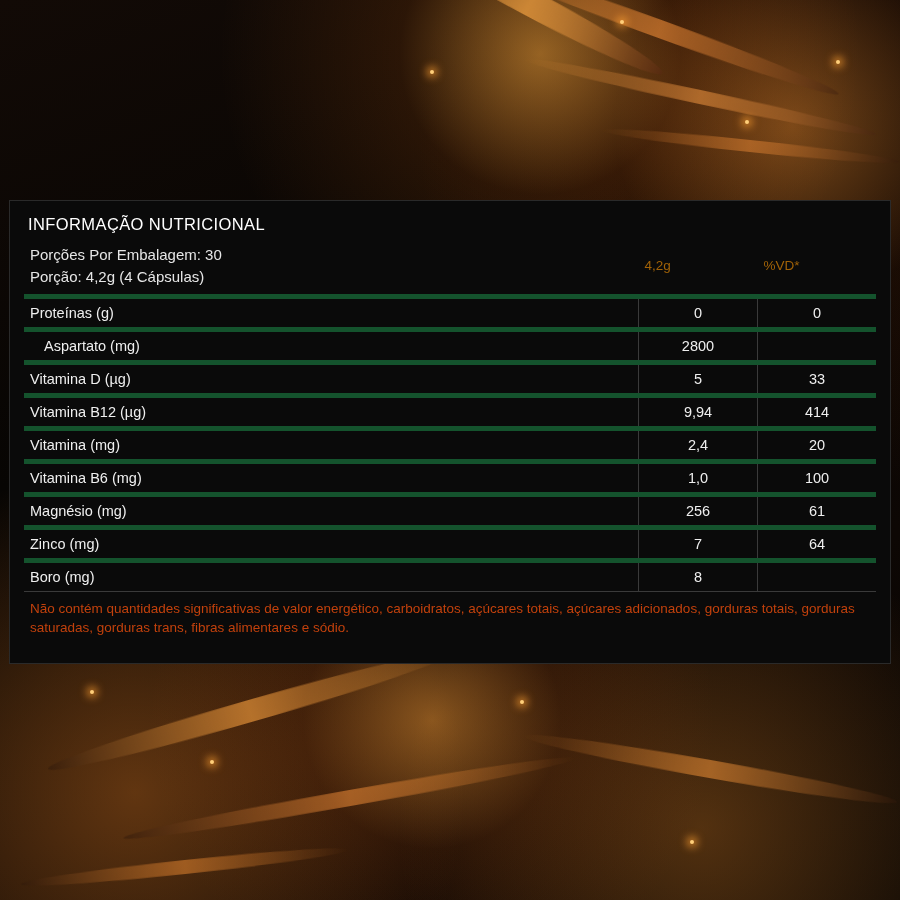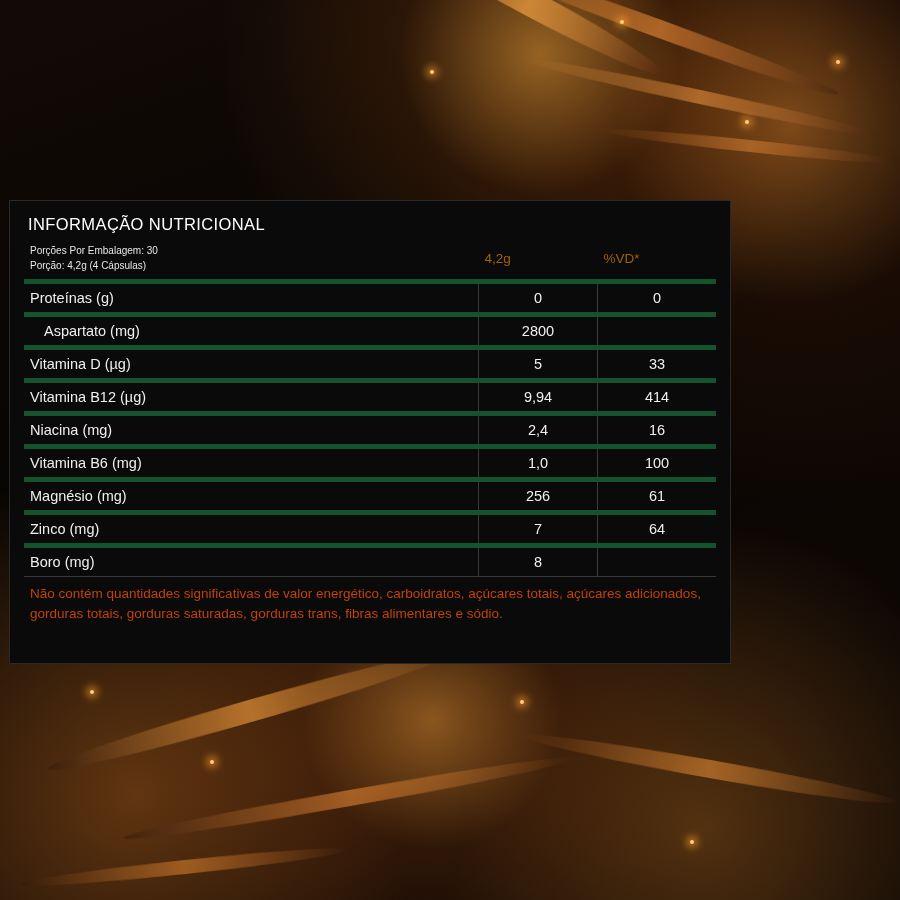--- a/index.html
+++ b/index.html
@@ -45,21 +45,21 @@
     border-radius: 50%;
     background: #ffcf7a;
     box-shadow: 0 0 8px 3px rgba(255,160,50,0.85);
   }
 
   
   .panel {
     position: absolute;
     left: 9px;
     top: 200px;
-    width: 722px;
+    width: 882px;
     height: 464px;
     background: #0a0a0a;
     border: 1px solid #2a2a2a;
     box-sizing: border-box;
     padding: 12px 14px 6px 14px;
     color: #f2f2f2;
   }
   .panel-title {
     font-size: 16.5px;
     letter-spacing: 0.4px;
@@ -70,21 +70,21 @@
     width: 100%;
     border-collapse: collapse;
     font-size: 14.5px;
     color: #efefef;
   }
   table.nutri td {
     padding: 6px 6px;
     vertical-align: middle;
   }
   .hdr-left {
-    font-size: 10px;
+    font-size: 15px;
     line-height: 1.45;
     color: #e6e6e6;
     padding-left: 6px;
   }
   .hdr-col {
     text-align: left;
     font-size: 13.5px;
     color: #a16207;
     vertical-align: bottom;
     padding-bottom: 4px;
@@ -170,23 +170,23 @@
           <td class="nm">Vitamina D (µg)</td>
           <td class="v1">5</td>
           <td class="v2">33</td>
         </tr>
         <tr class="row">
           <td class="nm">Vitamina B12 (µg)</td>
           <td class="v1">9,94</td>
           <td class="v2">414</td>
         </tr>
         <tr class="row">
-          <td class="nm">Niacina (mg)</td>
+          <td class="nm">Vitamina (mg)</td>
           <td class="v1">2,4</td>
-          <td class="v2">16</td>
+          <td class="v2">20</td>
         </tr>
         <tr class="row">
           <td class="nm">Vitamina B6 (mg)</td>
           <td class="v1">1,0</td>
           <td class="v2">100</td>
         </tr>
         <tr class="row">
           <td class="nm">Magnésio (mg)</td>
           <td class="v1">256</td>
           <td class="v2">61</td>

